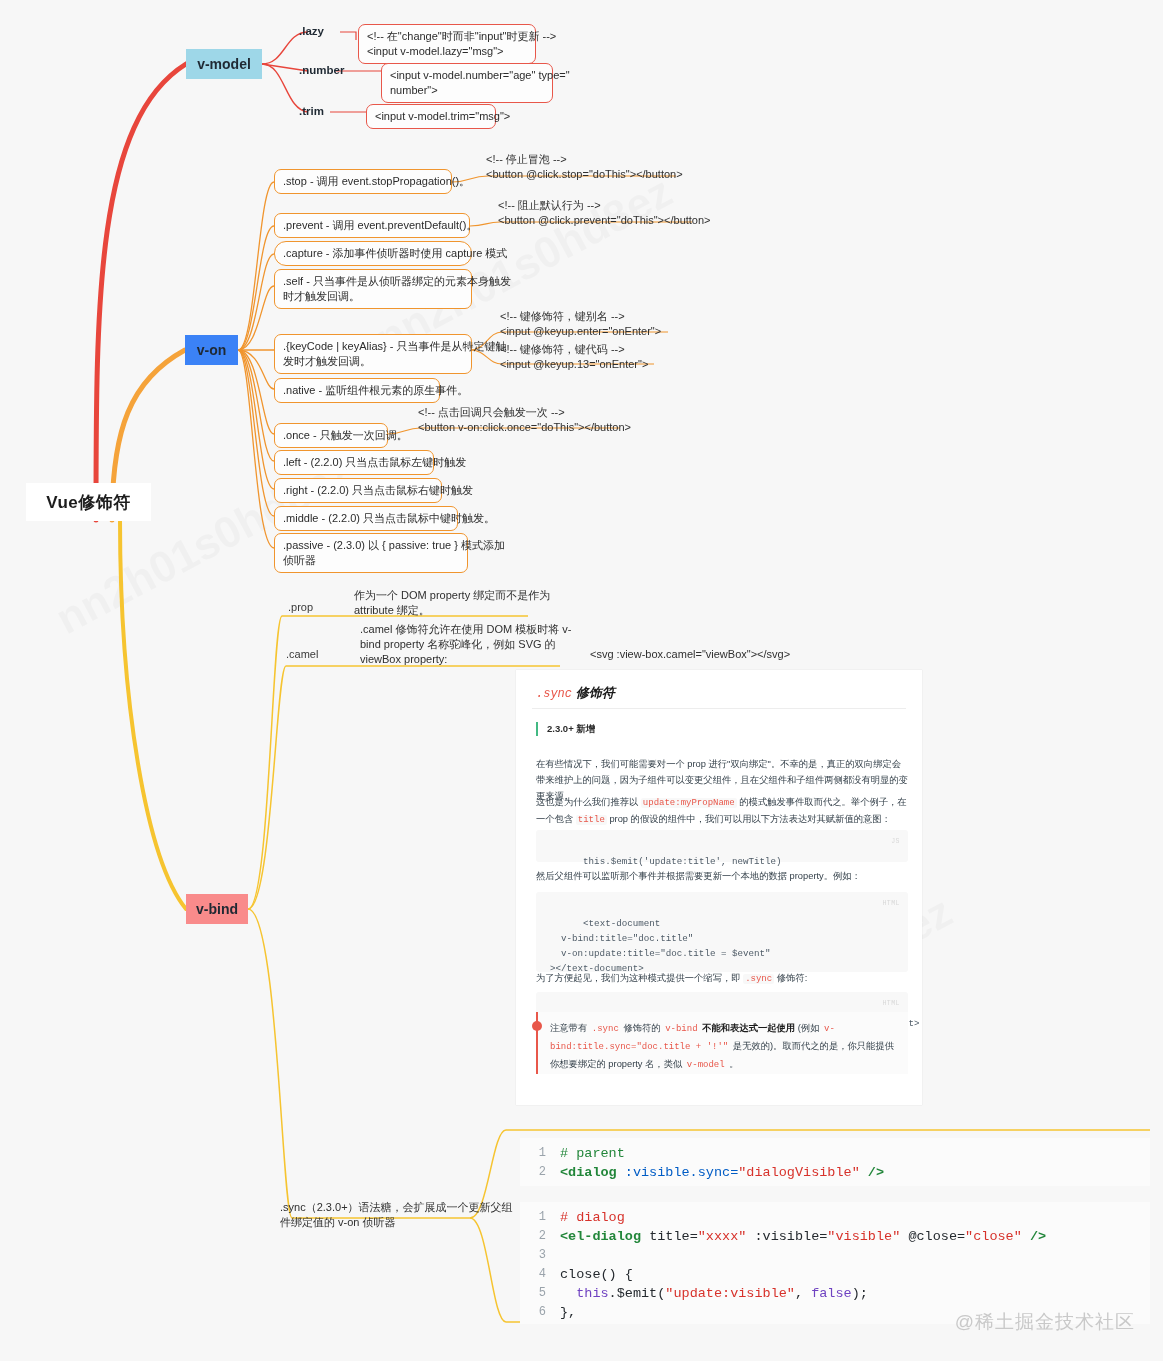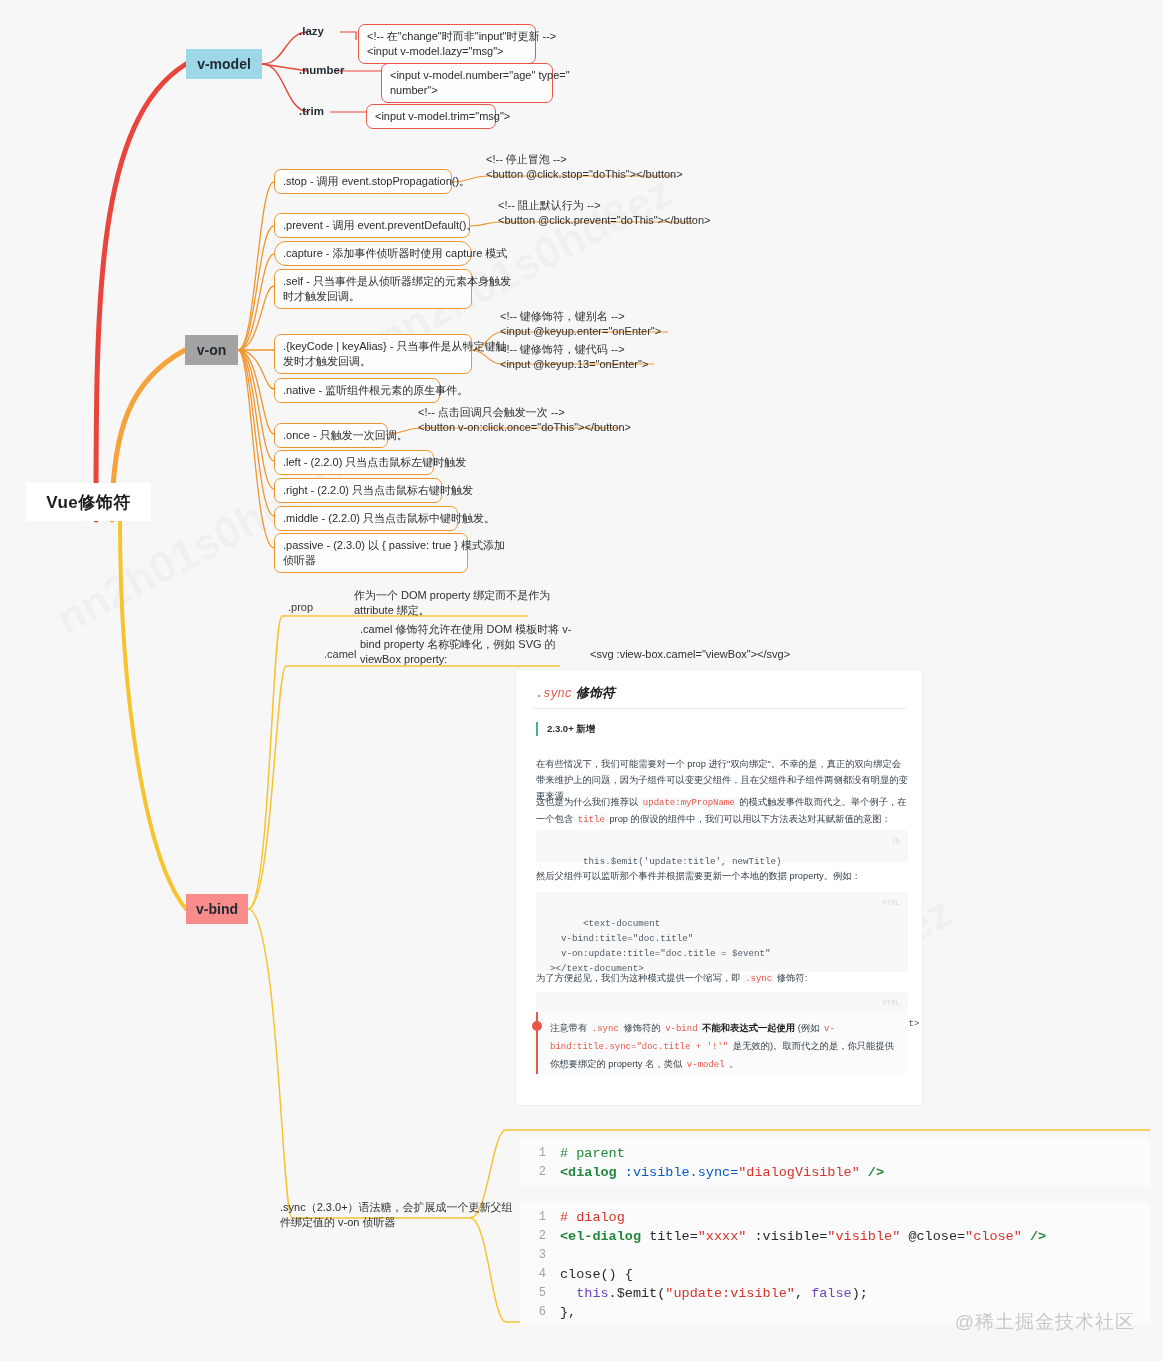--- a/index.html
+++ b/index.html
@@ -21,21 +21,21 @@
     background:#ffffff;
     display:flex;align-items:center;justify-content:center;
     font-size:17px;font-weight:bold;letter-spacing:.5px;color:#1d1d1d;
   }
 
   .branch{
     display:flex;align-items:center;justify-content:center;
     font-size:14px;font-weight:bold;color:#1f2933;
   }
   .branch-vmodel{left:186px;top:49px;width:76px;height:30px;background:#9ed7e8;}
-  .branch-von{left:185px;top:335px;width:53px;height:30px;background:#a3a3a3;}
+  .branch-von{left:185px;top:335px;width:53px;height:30px;background:#3b82f6;}
   .branch-vbind{left:186px;top:894px;width:62px;height:30px;background:#f98b8b;}
 
   
   .plain{
     position:absolute;font-size:11.5px;font-weight:bold;color:#1f2933;
     white-space:nowrap;
   }
   .plain-light{
     position:absolute;font-size:11px;font-weight:normal;color:#3a3a3a;
     white-space:nowrap;
@@ -250,21 +250,21 @@
 &lt;input @keyup.enter="onEnter"&gt;</div>
   <div class="snip" style="left:500px;top:342px;">&lt;!-- 键修饰符，键代码 --&gt;
 &lt;input @keyup.13="onEnter"&gt;</div>
   <div class="snip" style="left:418px;top:405px;">&lt;!-- 点击回调只会触发一次 --&gt;
 &lt;button v-on:click.once="doThis"&gt;&lt;/button&gt;</div>
 
   <div class="plain-light" style="left:288px;top:601px;">.prop</div>
   <div class="snip" style="left:354px;top:588px;">作为一个 DOM property 绑定而不是作为
 attribute 绑定。</div>
 
-  <div class="plain-light" style="left:286px;top:648px;margin-left:38px;">.camel</div>
+  <div class="plain-light" style="left:286px;top:648px;">.camel</div>
   <div class="snip" style="left:360px;top:622px;">.camel 修饰符允许在使用 DOM 模板时将 v-
 bind property 名称驼峰化，例如 SVG 的
 viewBox property:</div>
   <div class="snip" style="left:590px;top:647px;">&lt;svg :view-box.camel="viewBox"&gt;&lt;/svg&gt;</div>
 
   <div class="snip" style="left:280px;top:1200px;">.sync（2.3.0+）语法糖，会扩展成一个更新父组
 件绑定值的 v-on 侦听器</div>
 
   <div class="doccard">
     <div class="doc-title">

